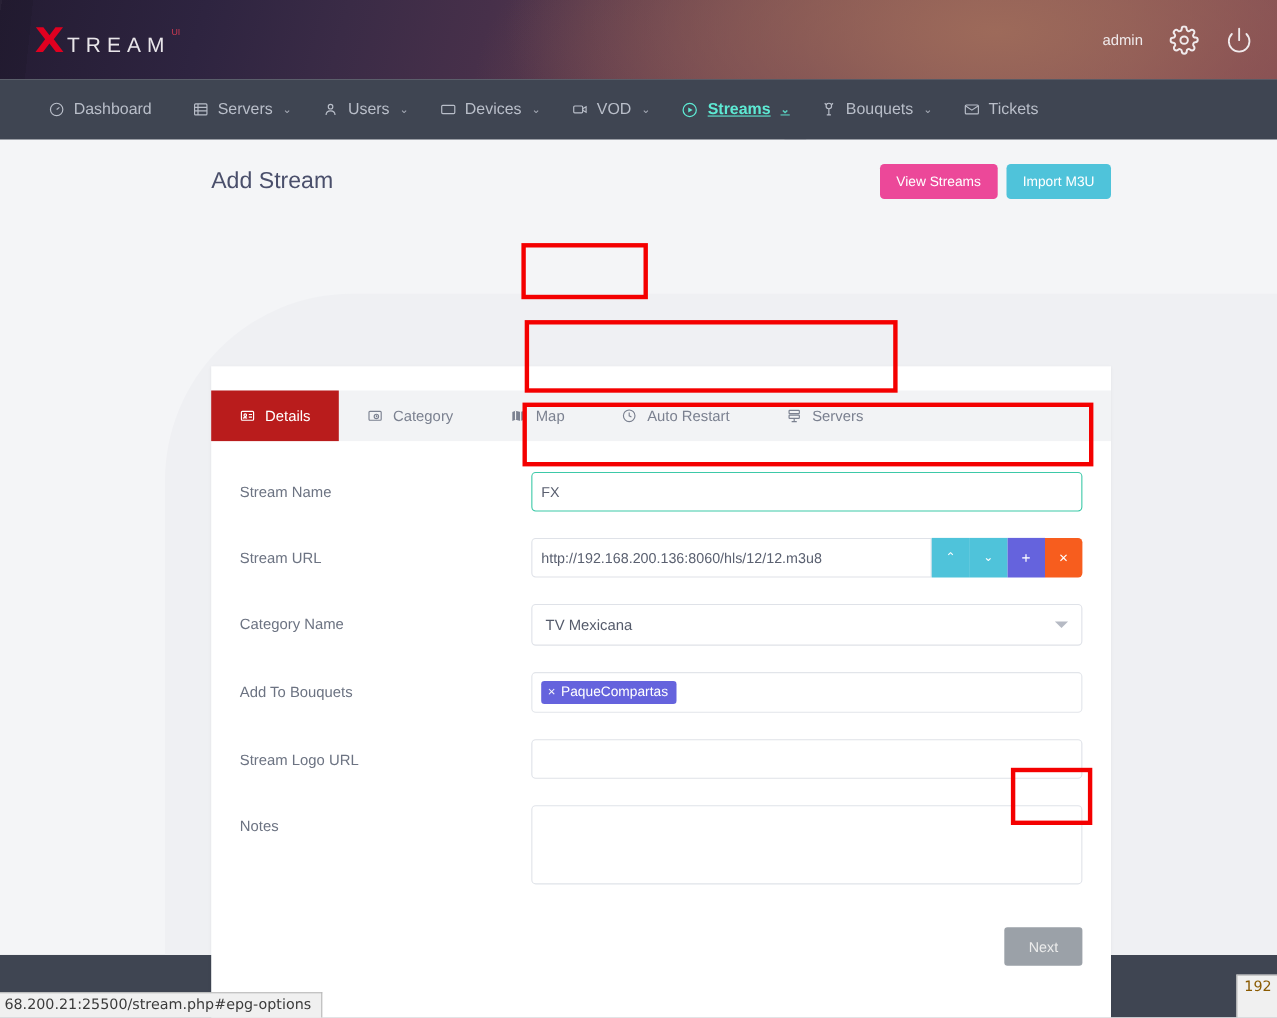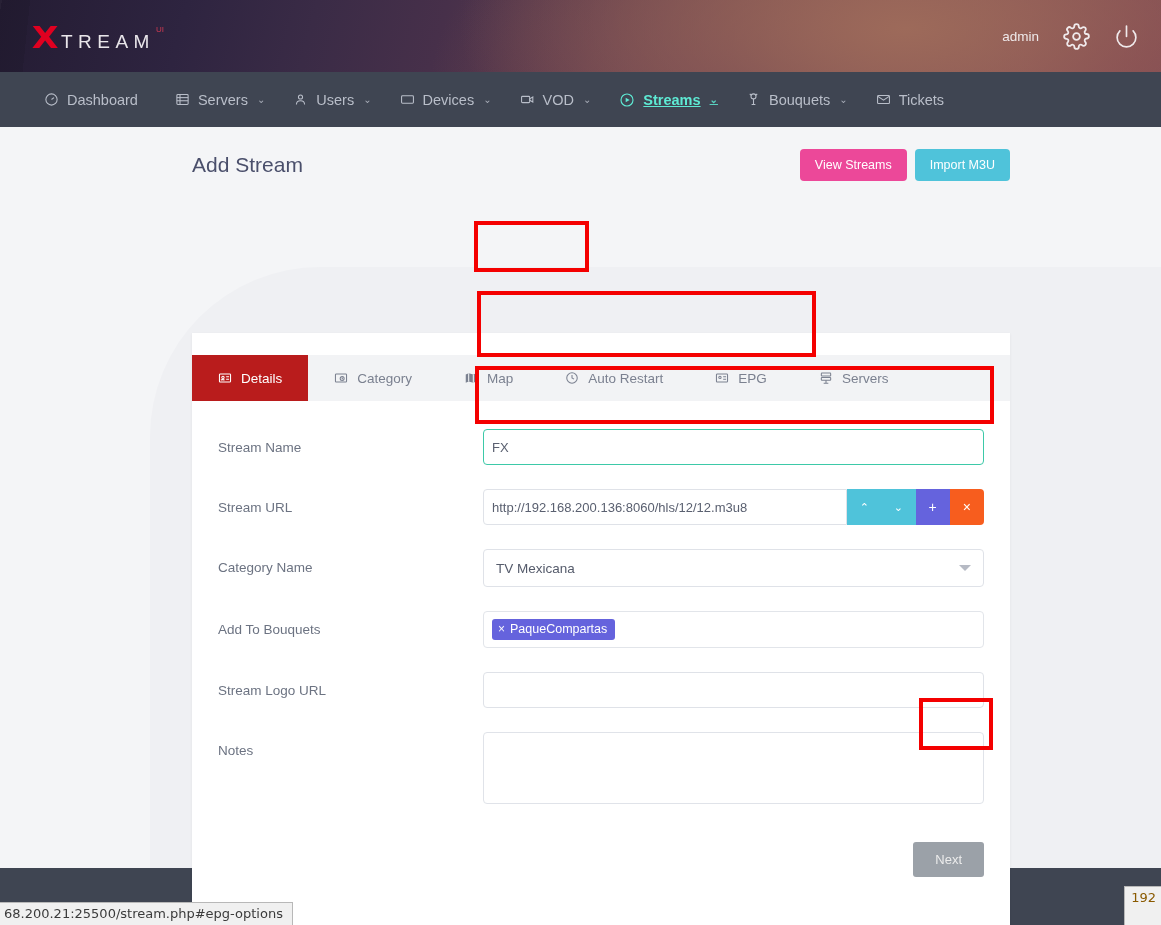--- a/index.html
+++ b/index.html
@@ -407,30 +407,20 @@
           <svg width="14" height="14" viewBox="0 0 24 24" fill="none" stroke="currentColor" stroke-width="1.8">
             <circle cx="12" cy="12" r="9"></circle>
               <path d="M12 7v5l3.5 2"></path>
           </svg>
         </span>
         <span>Auto Restart</span>
       </div>
       <div class="tab">
         <span>
           <svg width="14" height="14" viewBox="0 0 24 24" fill="none" stroke="currentColor" stroke-width="1.8">
-            <rect x="2.5" y="5" width="19" height="14" rx="1.5"></rect>
-              <circle cx="8.5" cy="11" r="2"></circle>
-              <path d="M14 10h5M14 14h5"></path>
-          </svg>
-        </span>
-        <span>EPG</span>
-      </div>
-      <div class="tab">
-        <span>
-          <svg width="14" height="14" viewBox="0 0 24 24" fill="none" stroke="currentColor" stroke-width="1.8">
             <rect x="4" y="3.5" width="16" height="5" rx="1"></rect>
               <rect x="4" y="11" width="16" height="5" rx="1"></rect>
               <path d="M12 16v5M8 21h8"></path>
           </svg>
         </span>
         <span>Servers</span>
       </div>
     </div>
 
     <div class="form">

